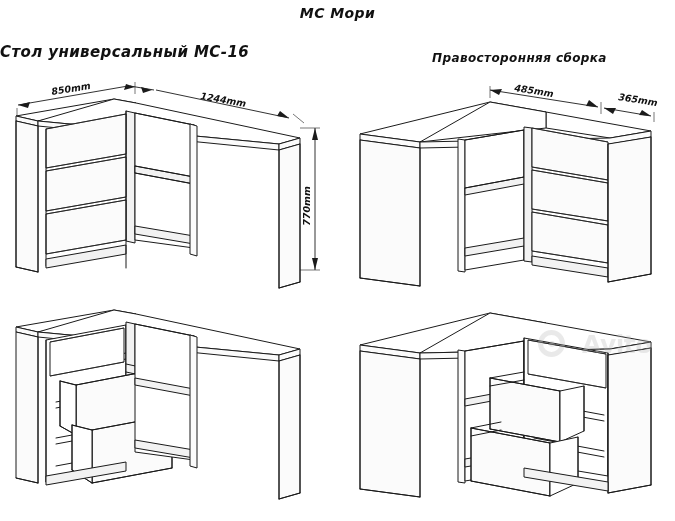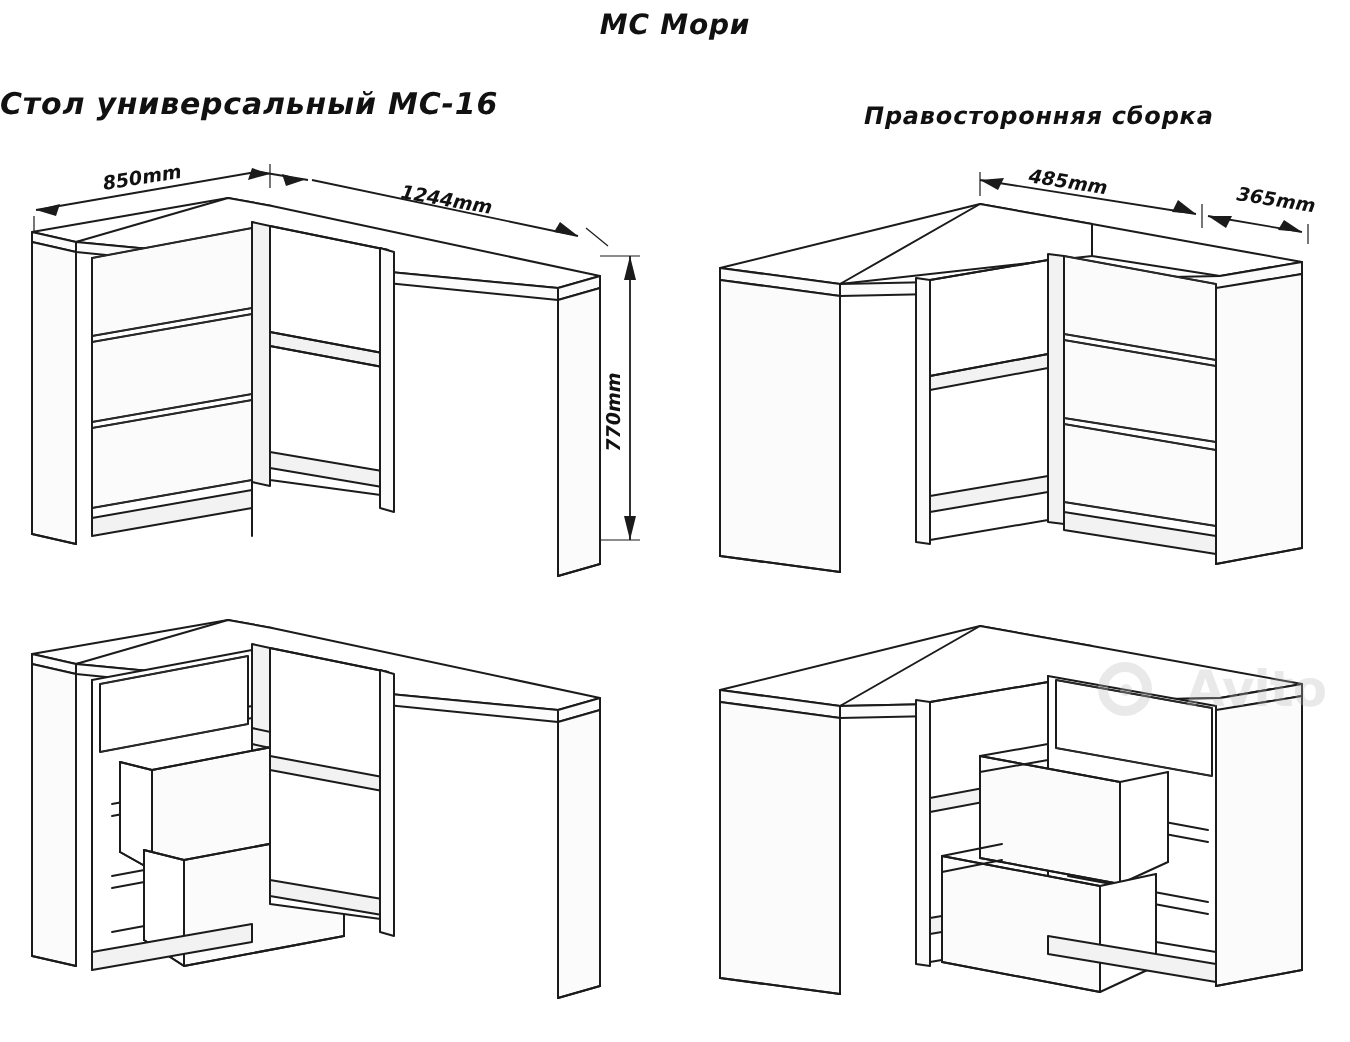--- a/index.html
+++ b/index.html
@@ -64,24 +64,24 @@
   .dim { fill: none; stroke: #1b1b1b; stroke-width: 0.9; }
   .dimtxt {
     font-family: "DejaVu Sans", sans-serif;
     font-style: italic;
     font-size: 9.5px;
     fill: #111111;
     font-weight: 600;
   }
   #watermark {
     position: absolute;
-    right: 12px;
+    right: 23px;
     bottom: 8px;
     display: flex;
-    align-items: center;
+    align-items: flex-start;
     gap: 17px;
     opacity: 0.30;
     pointer-events: none;
   }
   #watermark .wm-ring {
     width: 27px; height: 27px;
     border-radius: 50%;
     border: 5px solid #b9b9b9;
     box-sizing: border-box;
     position: relative;

